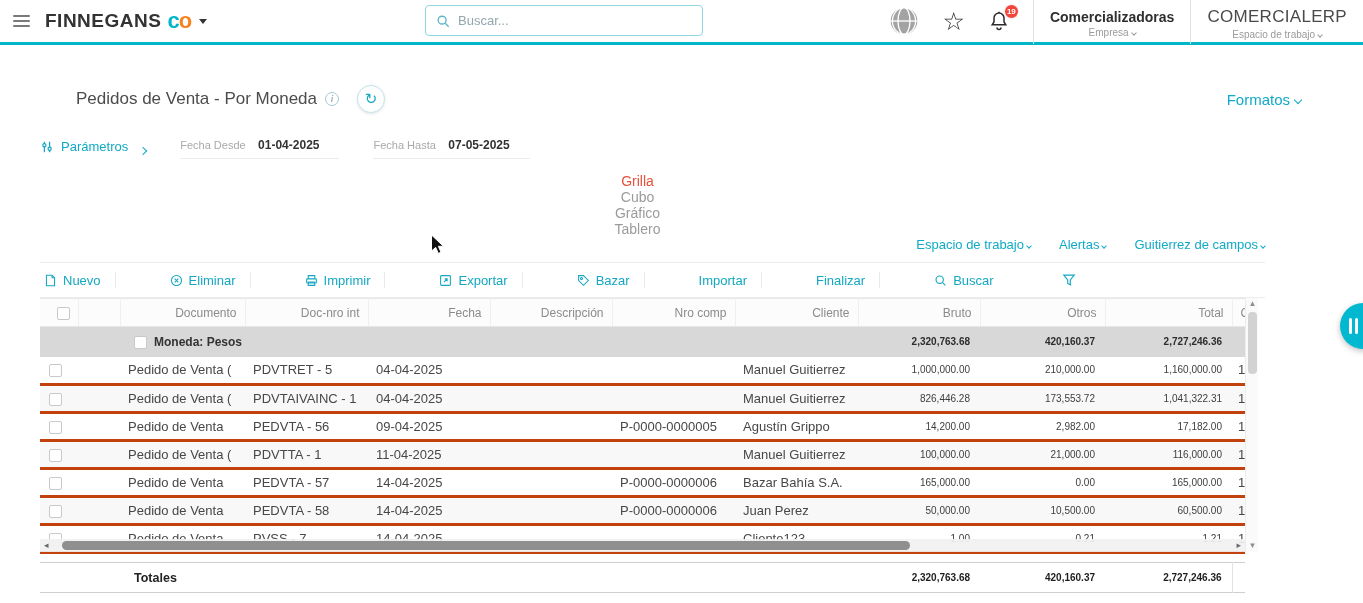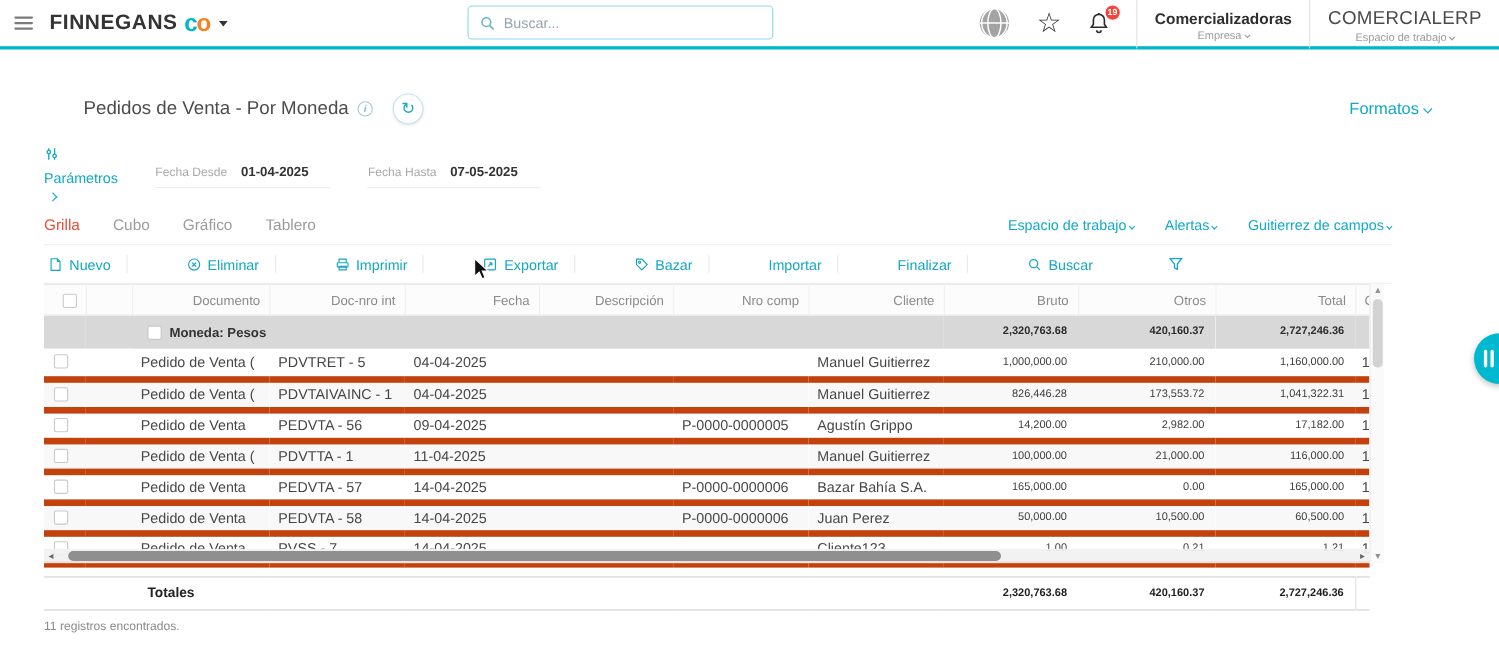--- a/index.html
+++ b/index.html
@@ -32,26 +32,26 @@
 
   
   .content { padding-left:40px; position:relative; }
   .title-row { margin-top:40px; width:1225px; display:flex; align-items:center;margin-left:36px; }
   .page-title { font-size:17px; color:#4c4c4c; }
   .info-icon { width:14px; height:14px; border:1px solid #a6c8d2; border-radius:50%; font-size:9px; color:#8fb4bf; display:flex; align-items:center; justify-content:center; margin-left:8px; font-style:italic; font-weight:700; }
   .refresh-btn { width:28px; height:28px; border-radius:50%; border:1px solid #c2e4eb; color:#16a9c4; display:flex; align-items:center; justify-content:center; margin-left:18px; font-size:15px; box-shadow:0 1px 3px rgba(0,0,0,.10); cursor:pointer; background:#fff; }
   .formats-link { margin-left:auto; color:#10aac6; font-size:15px; cursor:pointer; }
 
   .params-row { margin-top:20px; display:flex; align-items:center; }
-  .params-link { color:#10aac6; font-size:13px; display:flex; align-items:flex-start; gap:7px; cursor:pointer;flex-direction:column; }
+  .params-link { color:#10aac6; font-size:13px; display:flex; align-items:flex-end; gap:7px; cursor:pointer; }
   .param-field { margin-left:34px; border-bottom:1px solid #ececec; padding:2px 20px 5px 0; white-space:nowrap; }
   .param-label { color:#a9a9a9; font-size:11px; margin-right:8px; }
   .param-value { color:#333; font-weight:700; font-size:12px; }
 
-  .tabs-row { margin-top:14px; width:1225px; display:flex; align-items:center; }
+  .tabs-row { margin-top:14px; width:1225px; display:flex; align-items:center;flex-direction:column; }
   .tab { font-size:14px; color:#9b9b9b; margin-right:30px; cursor:pointer; }
   .tab.active { color:#e8503a; }
   .view-links { margin-left:auto; display:flex; gap:28px; }
   .view-link { color:#10aac6; font-size:13px; cursor:pointer; }
 
   .toolbar { margin-top:10px; width:1225px; border-top:1px solid #ededed; border-bottom:1px solid #ededed; height:36px; display:flex; align-items:center;gap:40px; }
   .tb-item { color:#14a7c2; font-size:13px; display:flex; align-items:center; gap:6px; padding:0 14px; height:16px; border-right:1px solid #e9e9e9; cursor:pointer; white-space:nowrap; }
   .tb-item:first-child { padding-left:4px; }
   .tb-item.no-sep { border-right:none; }
   .tb-icon { flex:0 0 auto; display:flex; }
@@ -63,21 +63,21 @@
   .table-wrap { position:relative; width:1205px; }
   table { border-collapse:collapse; table-layout:fixed; width:1205px; }
   thead th { height:28px; background:#fcfcfc; border-top:1px solid #e6e6e6; border-bottom:1px solid #e6e6e6; border-right:1px solid #efefef; color:#8b8b8b; font-weight:400; font-size:12px; text-align:right; padding:0 8px; overflow:hidden; white-space:nowrap; }
   .cb { width:13px; height:13px; border:1px solid #c9c9c9; border-radius:2px; background:#fff; display:inline-block; vertical-align:middle; cursor:pointer; }
   tr.group-row { height:30px; background:#d8d8d8; }
   tr.group-row td { overflow:hidden; white-space:nowrap; }
   .glabel { font-size:12px; color:#333; font-weight:600; padding-left:14px; }
   .glabel .cb { margin-right:7px; background:#fff; }
   td.num { text-align:right; padding-right:10px; font-size:10px; color:#3d3d3d; overflow:hidden; white-space:nowrap; }
   tr.group-row td.num { font-weight:600; color:#2d2d2d; }
-  tr.data-row { height:28px; border-bottom:6px solid #c2410c; background:#fff; }
+  tr.data-row { height:28px; border-bottom:3px solid #c2410c; background:#fff; }
   tr.data-row.alt { background:#f8f8f8; }
   td.cell-text { font-size:13px; color:#474747; padding:0 8px; overflow:hidden; white-space:nowrap; }
   td.cell-sel { padding-left:9px; }
 
   .vscroll { position:absolute; left:1205px; top:0; width:13px; height:254px; background:#fafafa; border-left:1px solid #ececec; }
   .vs-arrow { position:absolute; left:0; width:13px; text-align:center; font-size:8px; color:#8f8f8f; line-height:12px; cursor:pointer; }
   .vthumb { position:absolute; top:14px; left:2px; width:9px; height:62px; background:#d2d2d2; border-radius:4px; cursor:grab; }
   .hscroll { position:absolute; left:0; top:241px; width:1205px; height:13px; background:rgba(241,241,241,.92); }
   .hthumb { position:absolute; left:22px; top:2px; width:848px; height:9px; background:#8f8f8f; border-radius:5px; cursor:grab; }
   .hs-arrow { position:absolute; top:1px; font-size:9px; color:#6a6a6a; cursor:pointer; }

